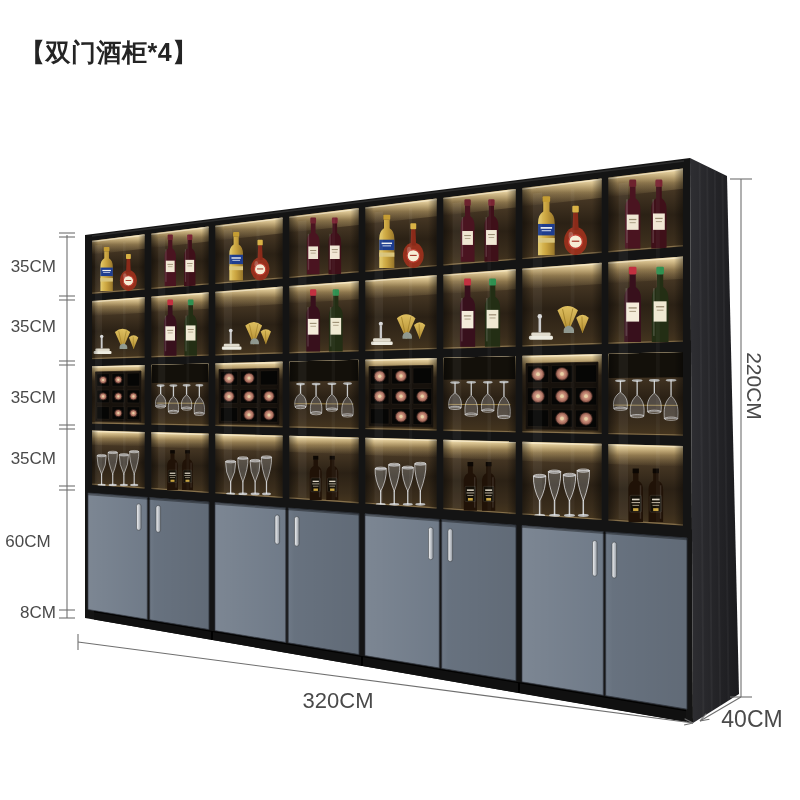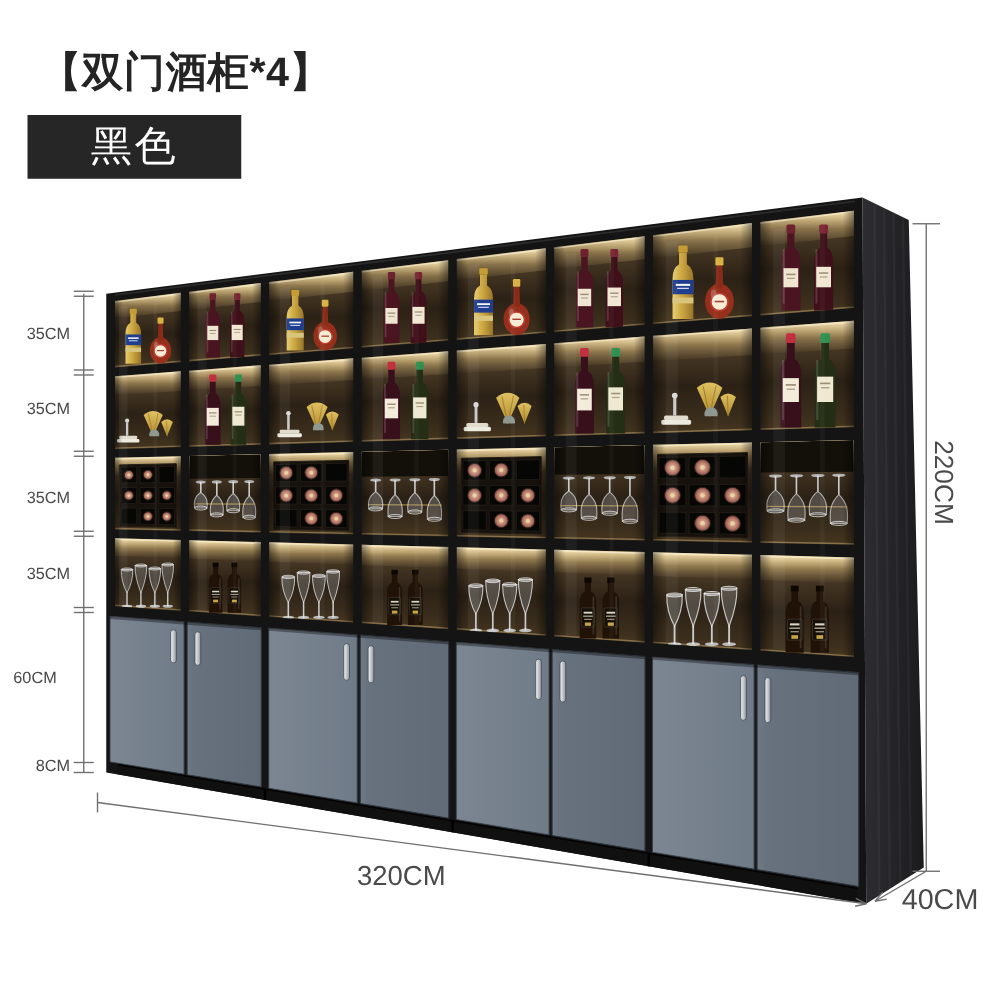--- a/index.html
+++ b/index.html
@@ -3,41 +3,41 @@
 <meta charset="utf-8">
 <style>
   html,body{margin:0;padding:0;background:#fff;}
   .stage{
     position:relative;width:800px;height:800px;overflow:hidden;
     background:var(--page_bg,#fff);
     font-family:"Liberation Sans","DejaVu Sans",sans-serif;
   }
   .stage svg{position:absolute;left:0;top:0;}
   .title{
-    position:absolute;left:32px;top:36px;
-    font-size:33px;font-weight:bold;color:var(--title_text,#242424);
+    position:absolute;left:20px;top:36px;
+    font-size:25px;font-weight:bold;color:var(--title_text,#242424);
     letter-spacing:0.5px;white-space:nowrap;
   }
   .badge{
     position:absolute;left:22px;top:92px;width:171px;height:51px;
     background:var(--badge_bg,#262626);color:var(--badge_text,#fff);
     display:flex;align-items:center;justify-content:center;
     font-size:33px;letter-spacing:2px;
   }
   .dimL{
     position:absolute;left:0;width:56px;text-align:right;
-    font-size:13px;color:var(--dim_text,#4a4a4a);line-height:20px;
+    font-size:17px;color:var(--dim_text,#4a4a4a);line-height:20px;
   }
   .dim-height{
     position:absolute;left:713px;top:375px;width:84px;height:22px;
     font-size:21px;color:var(--dim_text,#4a4a4a);text-align:center;
     transform:rotate(90deg);
   }
   .dim-width{
-    position:absolute;left:261px;top:688px;width:120px;
+    position:absolute;left:278px;top:688px;width:120px;
     font-size:22px;color:var(--dim_text,#4a4a4a);text-align:center;
   }
   .dim-depth{
     position:absolute;left:712px;top:706px;width:80px;
     font-size:23px;color:var(--dim_text,#4a4a4a);text-align:center;
   }
 </style>
 </head>
 <body>
 
@@ -1012,23 +1012,20 @@
         </clipPath>
         <clipPath id="cp7x2">
           <polygon points="608.5,353.8 683.0,352.0 683.0,435.8 608.5,434.3"></polygon>
         </clipPath>
         <clipPath id="cp7x3">
           <polygon points="608.5,444.0 683.0,446.0 683.0,525.7 608.5,520.6"></polygon>
         </clipPath>
       </defs>
     </svg>
   <div class="title">【双门酒柜*4】</div>
-  <div class="badge">
-    <span>黑色</span>
-  </div>
   <div id="leftLabels">
       <div class="dimL" style="top: 257px;">35CM</div>
       <div class="dimL" style="top: 317px;">35CM</div>
       <div class="dimL" style="top: 388px;">35CM</div>
       <div class="dimL" style="top: 449px;">35CM</div>
       <div class="dimL" style="top: 532px; text-align: center;">60CM</div>
       <div class="dimL" style="top: 603px;">8CM</div>
     </div>
   <div class="dim-height">220CM</div>
   <div class="dim-width">320CM</div>

